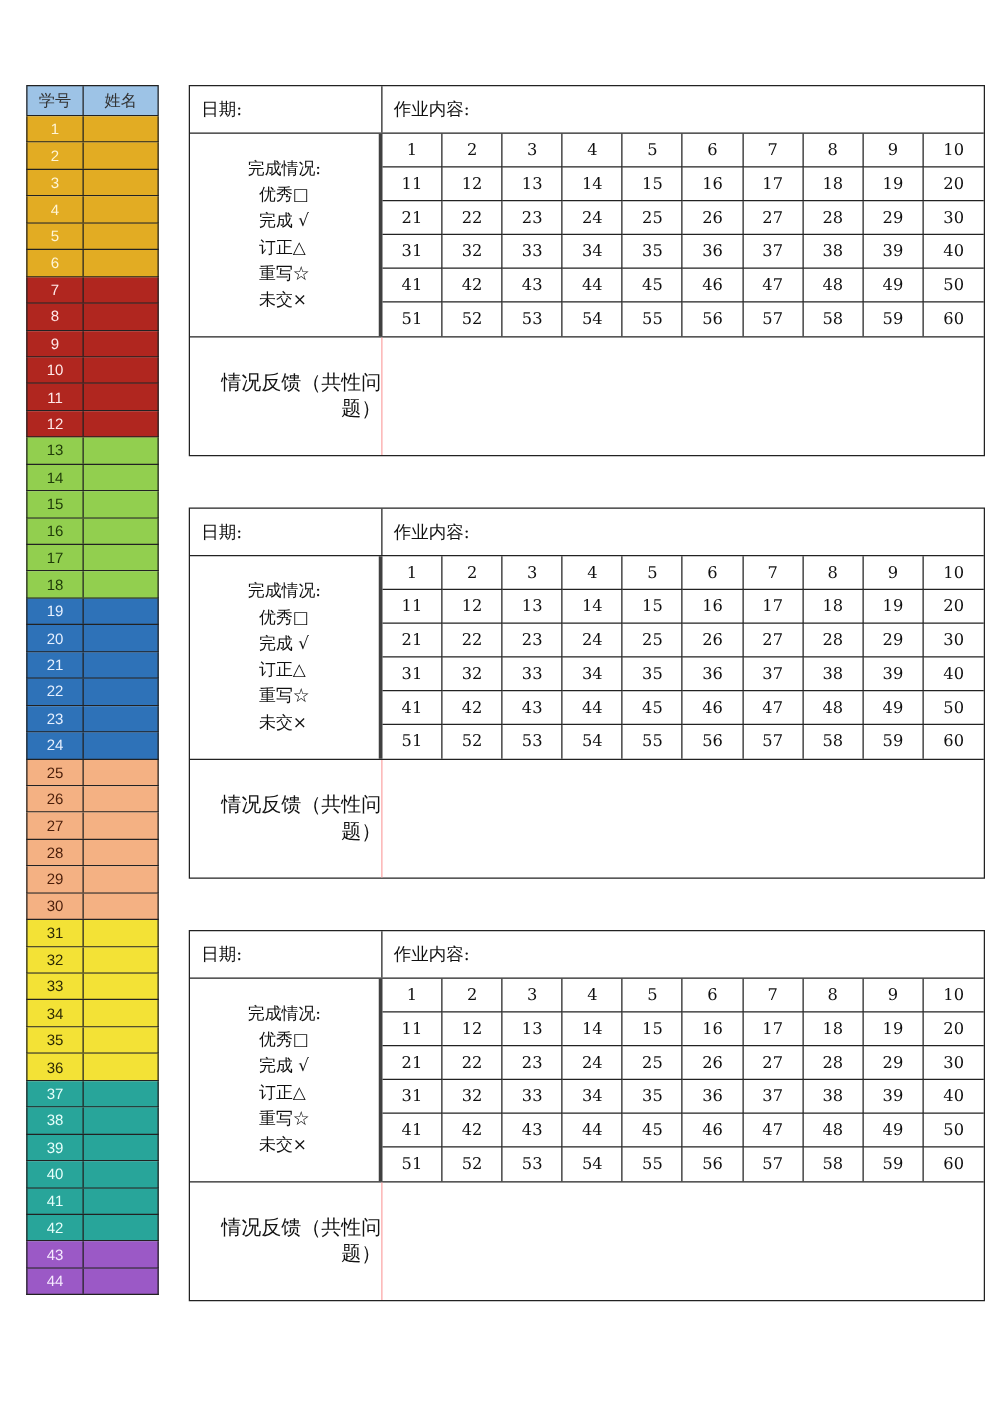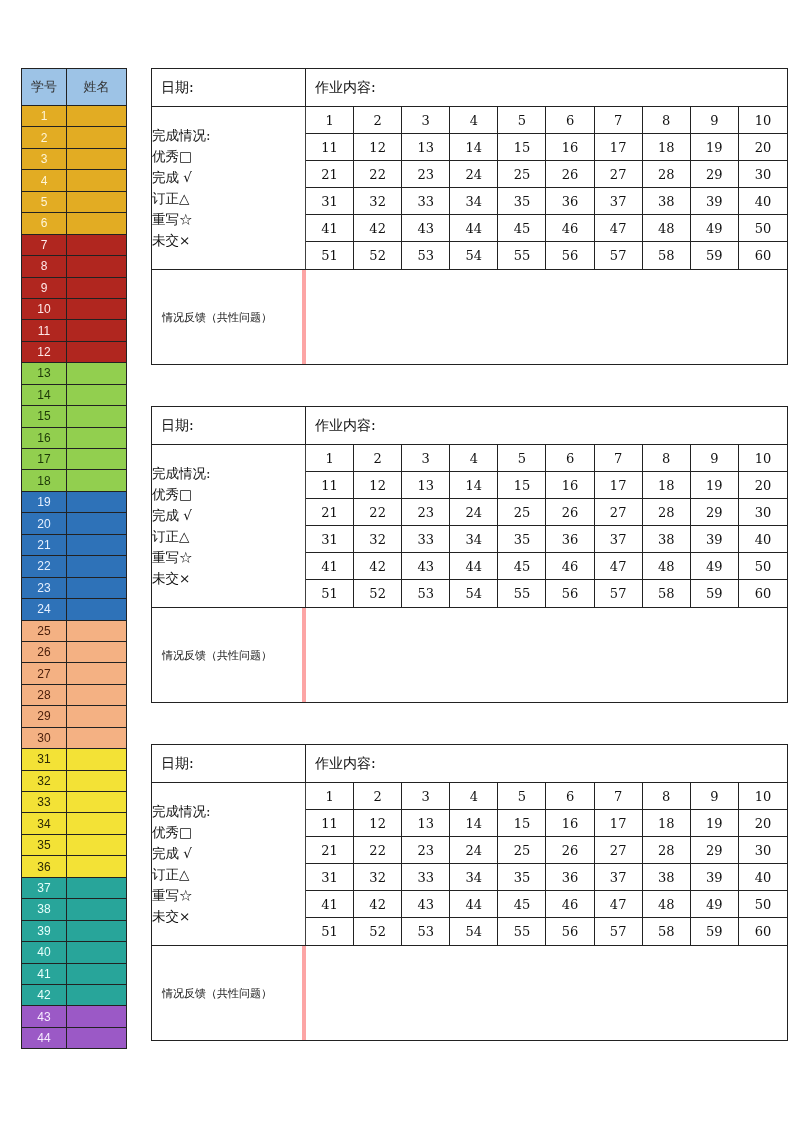--- a/index.html
+++ b/index.html
@@ -1,36 +1,36 @@
 <!DOCTYPE html>
 <html><head>
 <meta charset="utf-8">
 <style>
   html,body{margin:0;padding:0;background:#ffffff;}
   body{width:793px;height:1122px;position:relative;overflow:hidden;font-family:"DejaVu Serif","Liberation Serif",serif;color:#111;}
   .roster{position:absolute;left:21px;top:68px;width:106px;border-collapse:collapse;}
-  .roster .hdr{display:flex;height:38px;background:#9dc3e6;border:1px solid #222;box-sizing:border-box;}
+  .roster .hdr{display:flex;height:25px;background:#9dc3e6;border:1px solid #222;box-sizing:border-box;}
   .roster .hdr div{flex:0 0 auto;display:flex;align-items:center;justify-content:center;font-family:"DejaVu Sans","Liberation Sans",sans-serif;font-size:13px;color:#333;}
   .roster .c1{width:45px;border-right:1px solid #222;box-sizing:border-box;}
   .roster .c2{flex:1 1 auto !important;width:60px;text-align:center;}
   .rrow{display:flex;height:21.45px;box-sizing:border-box;border-left:1px solid #222;border-right:1px solid #222;border-bottom:1px solid #222;}
   .rrow .num{width:45px;border-right:1px solid #222;box-sizing:border-box;display:flex;align-items:center;justify-content:center;font-family:"Liberation Sans","DejaVu Sans",sans-serif;font-size:12px;}
   .rrow .name{flex:1;}
   .form{position:absolute;left:151px;width:637px;border:1px solid #222;box-sizing:border-box;}
   .form .top{display:flex;height:37px;border-bottom:1px solid #222;}
   .form .top .date{width:154px;border-right:1px solid #222;box-sizing:border-box;display:flex;align-items:center;padding-left:9px;font-size:14px;}
   .form .top .content{flex:1;display:flex;align-items:center;padding-left:9px;font-size:14px;}
   .form .mid{display:flex;height:162px;border-bottom:1px solid #222;}
-  .form .legend{width:154px;border-right:1px solid #404040;box-sizing:border-box;display:flex;flex-direction:column;justify-content:center;align-items:flex-start;font-size:13.5px;line-height:21px;}
+  .form .legend{width:154px;border-right:3px solid #404040;box-sizing:border-box;display:flex;flex-direction:column;justify-content:center;align-items:center;font-size:13.5px;line-height:21px;}
   .form .grid{flex:1;display:grid;grid-template-columns:repeat(10,1fr);grid-template-rows:repeat(6,1fr);}
   .form .grid .cell{border-right:1px solid #222;border-bottom:1px solid #222;display:flex;align-items:center;justify-content:center;font-size:13px;}
   .form .grid .cell:nth-child(10n){border-right:none;}
   .form .grid .cell:nth-last-child(-n+10){border-bottom:none;}
   .form .bottom{display:flex;height:94px;}
-  .form .bottom .fb-label{width:154px;border-right:4px solid #fca5a5;box-sizing:border-box;display:flex;align-items:center;padding-left:10px;font-size:11px;}
+  .form .bottom .fb-label{width:154px;border-right:1px solid #fca5a5;box-sizing:border-box;display:flex;align-items:center;padding-left:10px;font-size:16px;text-align:right;}
   .form .bottom .fb-area{flex:1;}
 </style>
 </head>
 <body>
 
 <div class="roster">
   <div class="hdr">
     <div class="c1">学号</div>
     <div class="c2">姓名</div>
   </div>

